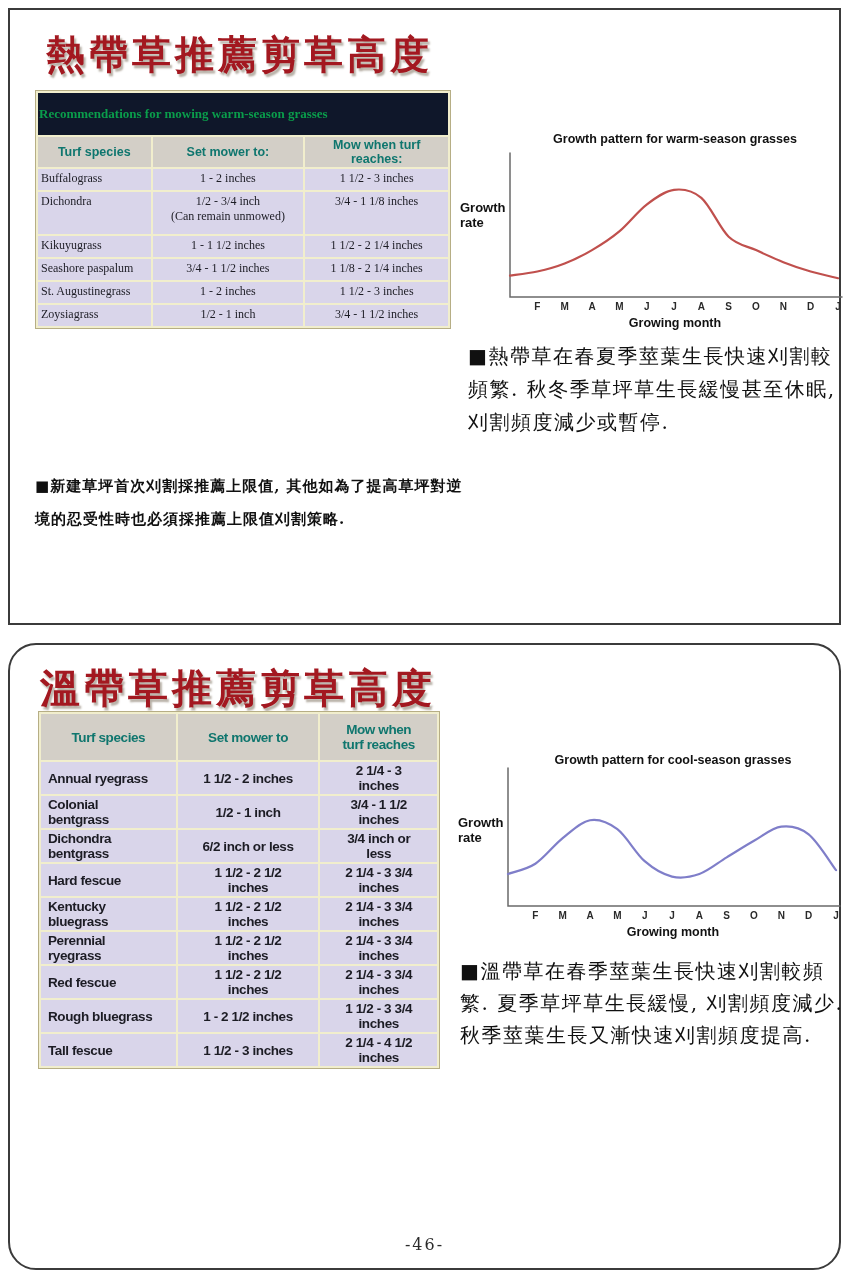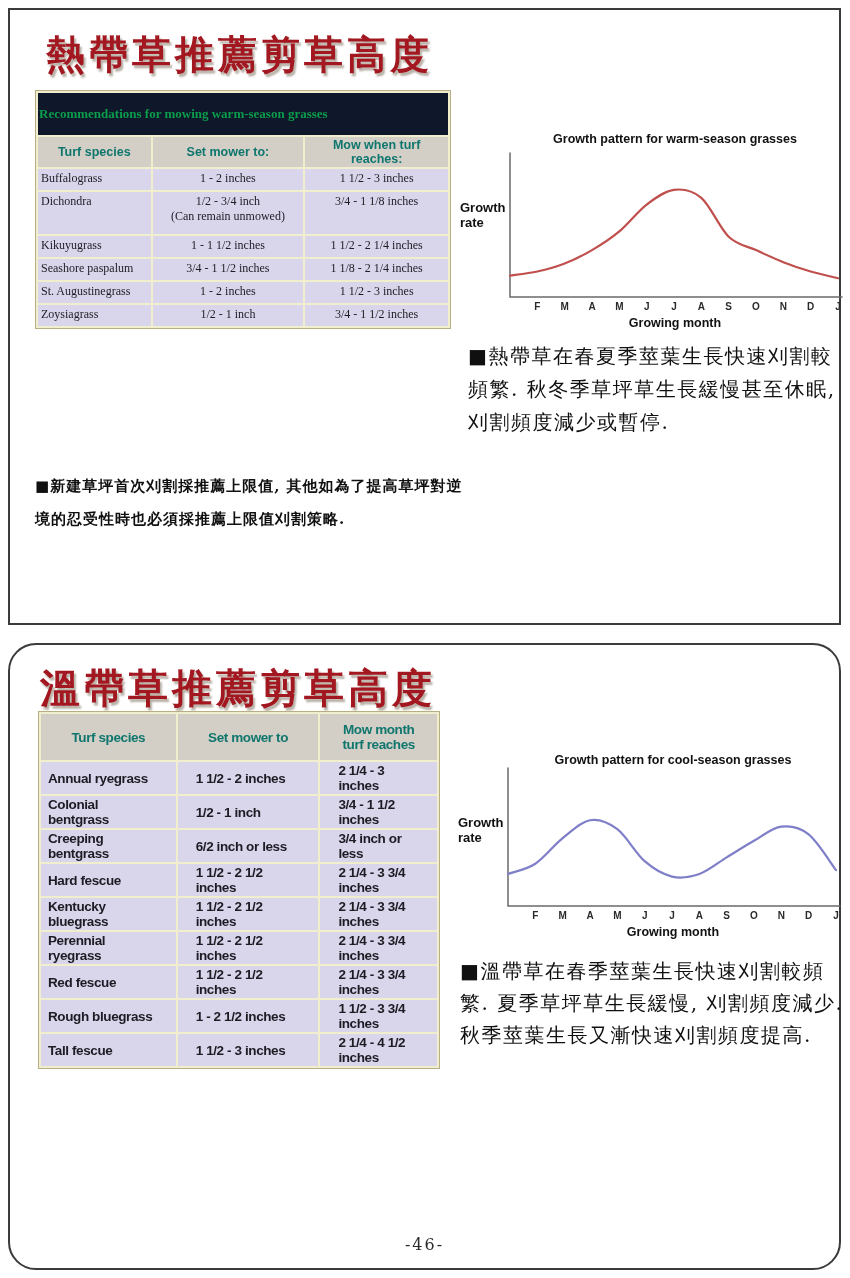--- a/index.html
+++ b/index.html
@@ -46,21 +46,21 @@
   #table1 tr.row-tall td { height:82px; }
   #table1 tr.row-mid  td { height:38px; }
   #table1 tr.row-std  td { height:17px; }
 
   #table2 { left:28px; top:66px; width:402px; font-family:"Liberation Sans", sans-serif;
             font-weight:bold; letter-spacing:-0.4px; }
   #table2 .tcaption { font-size:15px; height:22px; letter-spacing:-0.3px; }
   #table2 .header-row th { font-size:13.5px; height:44px; }
   #table2 td.cell { font-size:13.5px; height:27px; vertical-align:middle; padding:1px 18px; }
   #table2 td.species { text-align:left; padding-left:7px; }
-  #table2 td.val { text-align:left; }
+  #table2 td.val { text-align:center; }
 
   
   .note {
     position:absolute; font-family:"DejaVu Serif", serif; color:#101010;
     margin:0;
   }
   #note1 { left:25px; top:412px; width:440px; font-size:15px; font-weight:bold;
            line-height:33px; letter-spacing:1px;margin-top:48px; }
   #note2 { left:458px; top:330px; width:380px; font-size:20px; line-height:33px; letter-spacing:1.5px; }
   #note3 { left:450px; top:310px; width:384px; font-size:20px; line-height:32px; letter-spacing:1.5px; }
@@ -192,36 +192,36 @@
   <table class="grass-table" id="table2">
     <colgroup>
         <col style="width:134px">
         <col style="width:140px">
         <col style="width:116px">
       </colgroup>
     <thead>
       <tr class="header-row">
         <th>Turf species</th>
         <th>Set mower to</th>
-        <th>Mow month turf reaches</th>
+        <th>Mow when turf reaches</th>
       </tr>
     </thead>
     <tbody>
       <tr>
         <td class="cell species">Annual ryegrass</td>
         <td class="cell val">1 1/2 - 2 inches</td>
         <td class="cell val">2 1/4 - 3 inches</td>
       </tr>
       <tr>
         <td class="cell species">Colonial bentgrass</td>
         <td class="cell val">1/2 - 1 inch</td>
         <td class="cell val">3/4 - 1 1/2 inches</td>
       </tr>
       <tr>
-        <td class="cell species">Creeping bentgrass</td>
+        <td class="cell species">Dichondra bentgrass</td>
         <td class="cell val">6/2 inch or less</td>
         <td class="cell val">3/4 inch or less</td>
       </tr>
       <tr>
         <td class="cell species">Hard fescue</td>
         <td class="cell val">1 1/2 - 2 1/2 inches</td>
         <td class="cell val">2 1/4 - 3 3/4 inches</td>
       </tr>
       <tr>
         <td class="cell species">Kentucky bluegrass</td>

